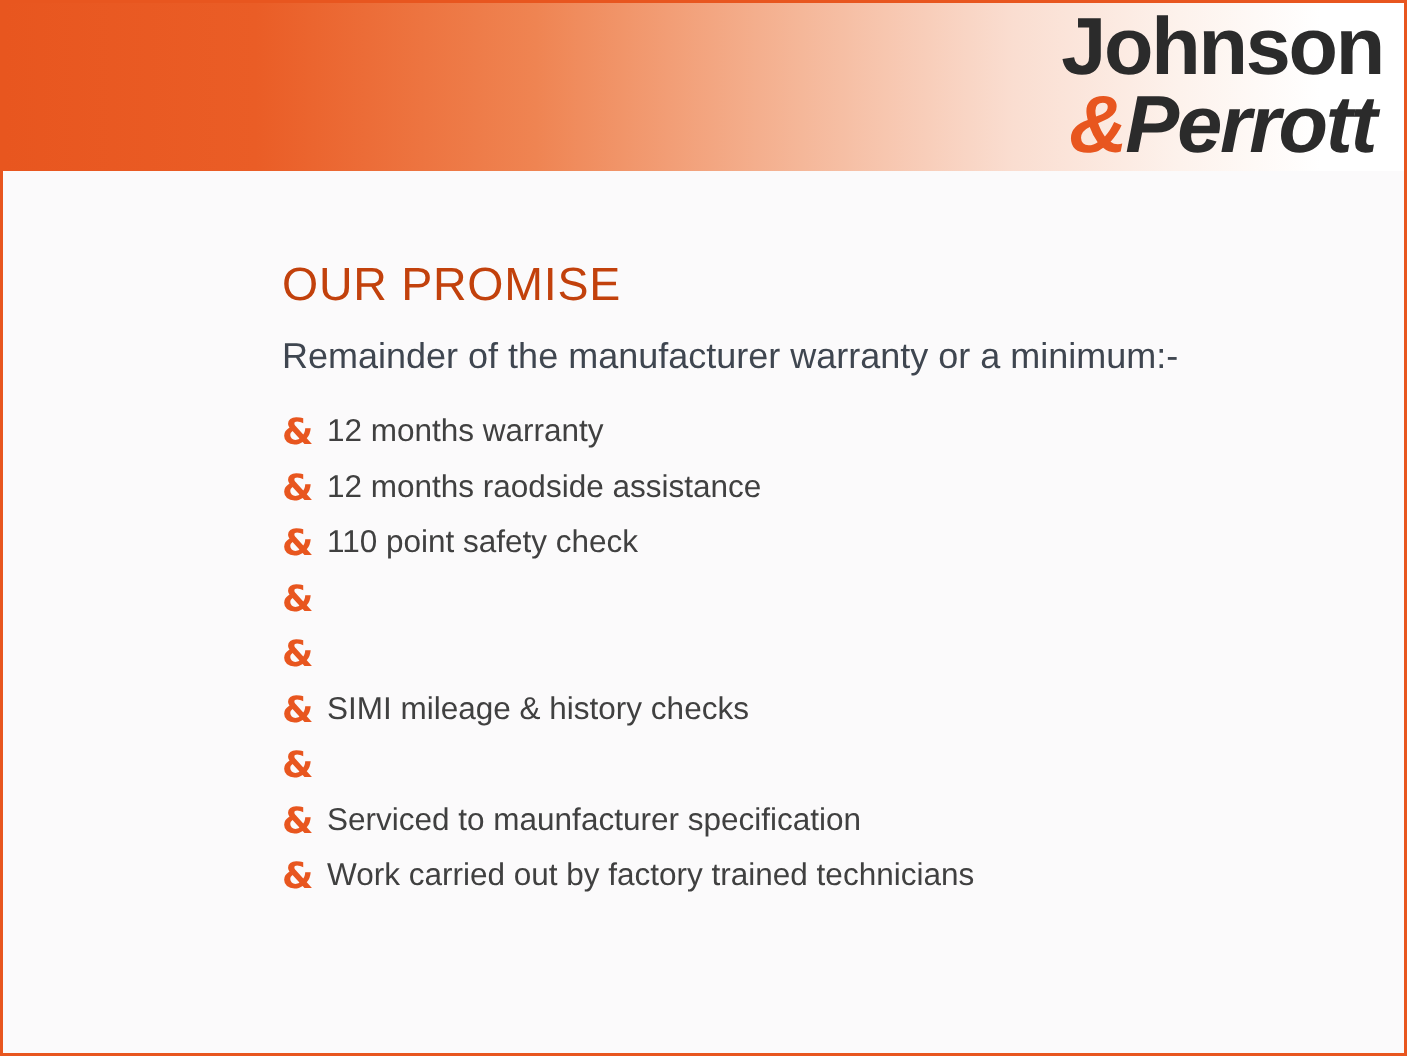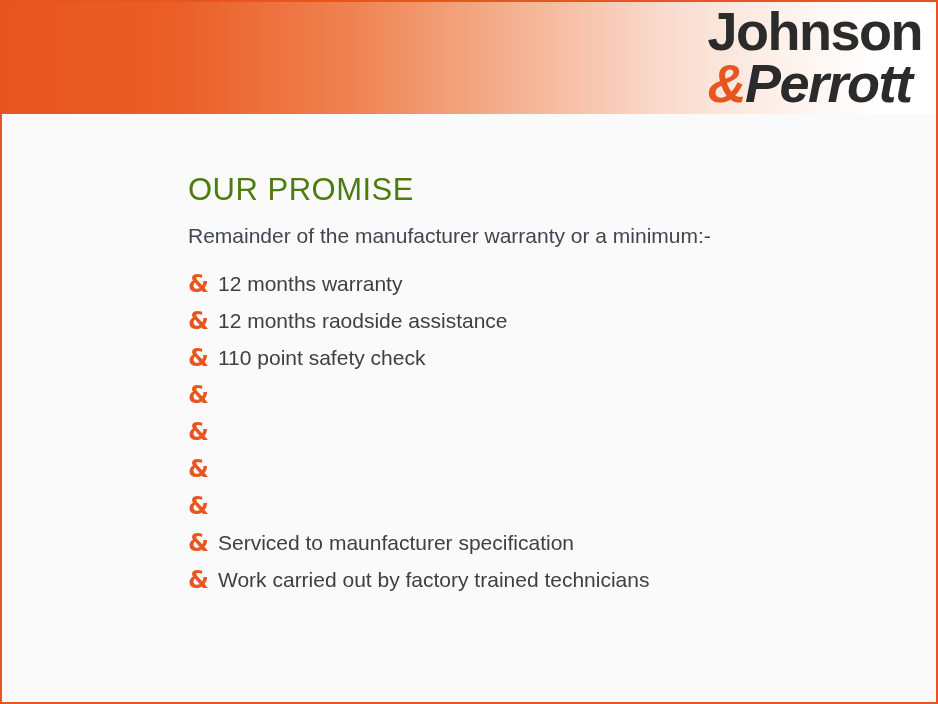--- a/index.html
+++ b/index.html
@@ -24,21 +24,21 @@
     position: relative;
     height: 112px;
     width: 100%;
     background: linear-gradient(to right, #e8561f 0%, #ea5d26 18%, #ef8452 38%, #f5b799 57%, #faddd0 72%, #fdf2ec 84%, #ffffff 94%, #ffffff 100%);
     overflow: hidden;
   }
   .logo {
     position: absolute;
     right: 14px;
     top: 4px;
-    text-align: left;
+    text-align: center;
     line-height: 0.96;
     color: #2b2b2b;
     font-weight: bold;
     letter-spacing: -1.5px;
   }
   .logo .line1 {
     font-size: 54px;
     display: block;
   }
   .logo .line2 {
@@ -48,27 +48,27 @@
   }
   .logo .amp {
     color: #e8561f;
   }
   
   .content {
     padding: 58px 0 0 186px;
   }
   .promise-title {
     font-size: 31px;
-    color: #4d7c0f;
+    color: #c2410c;
     letter-spacing: 0.5px;
     margin: 0 0 16px 0;
     font-weight: normal;
   }
   .promise-sub {
-    font-size: 21px;
+    font-size: 24px;
     color: #3f4650;
     margin: 16px 0 24px 0;
   }
   ul.promise-list {
     list-style: none;
     margin: 0;
     padding: 0;
   }
   ul.promise-list li {
     display: flex;
@@ -119,20 +119,21 @@
         <span class="item-text">110 point safety check</span>
       </li>
       <li>
         <span class="bullet">&amp;</span>
       </li>
       <li>
         <span class="bullet">&amp;</span>
       </li>
       <li>
         <span class="bullet">&amp;</span>
+        <span class="item-text">SIMI mileage &amp; history checks</span>
       </li>
       <li>
         <span class="bullet">&amp;</span>
       </li>
       <li>
         <span class="bullet">&amp;</span>
         <span class="item-text">Serviced to maunfacturer specification</span>
       </li>
       <li>
         <span class="bullet">&amp;</span>

